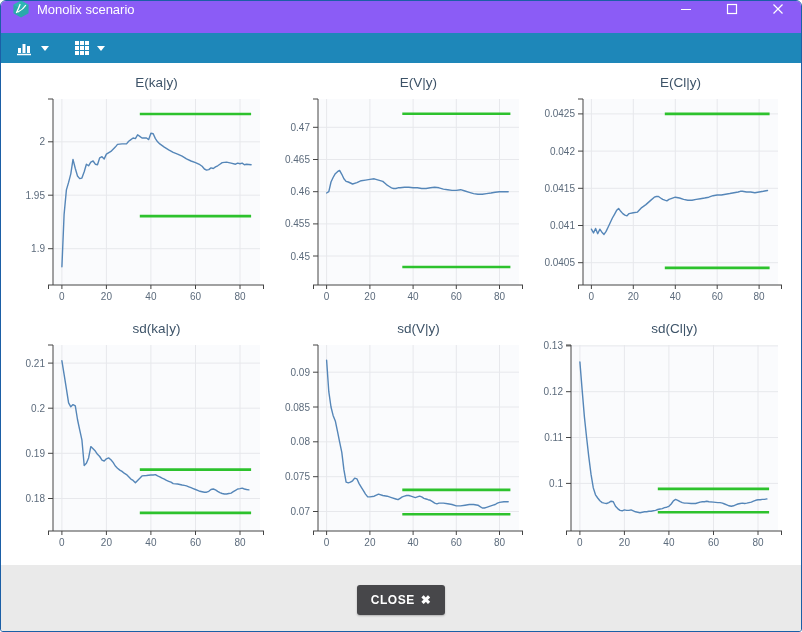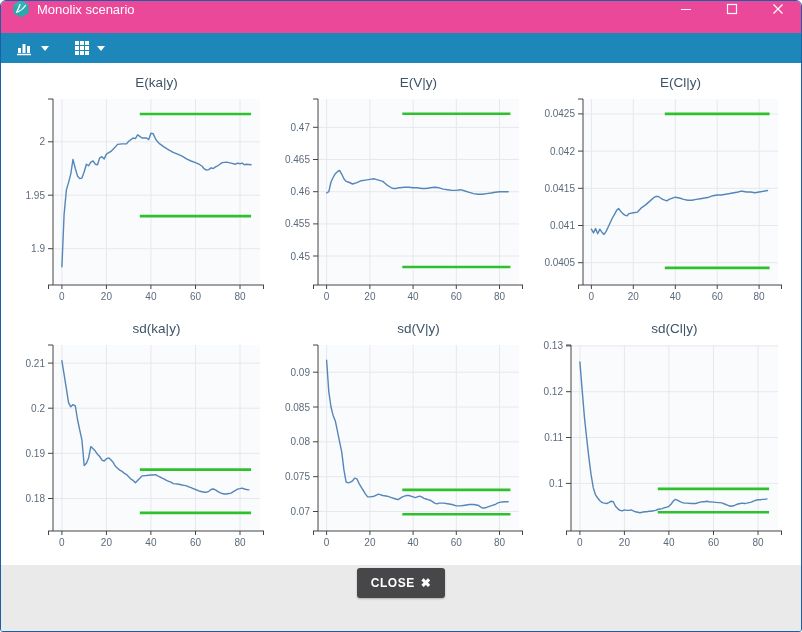--- a/index.html
+++ b/index.html
@@ -6,21 +6,21 @@
   html,body { width:802px; height:632px; font-family:"Liberation Sans", sans-serif; }
   .window {
     width:802px; height:632px;
     border:1px solid #1b5fa6;
     border-radius:6px 6px 3px 3px;
     overflow:hidden;
     display:flex; flex-direction:column;
     background:#ffffff;
   }
   .titlebar {
-    height:32px; background:#ec4899; flex:0 0 32px;
+    height:32px; background:#8b5cf6; flex:0 0 32px;
     display:flex; align-items:center; padding:0 0 16px 11px;
     color:#fff;
   }
   .titlebar-logo { width:18px; height:18px; margin-right:7px; flex:0 0 18px; }
   .titlebar-title { font-size:13px; color:#ffffff; flex:1 1 auto; }
   .win-controls { display:flex; height:100%; }
   .win-btn { width:46px; height:100%; display:flex; align-items:center; justify-content:center; cursor:pointer; }
   .toolbar {
     height:30px; flex:0 0 30px; background:#1e87b9;
     display:flex; align-items:center; padding:0 10px; gap:14px;
@@ -31,21 +31,21 @@
     flex:1 1 auto; background:#ffffff;
     display:grid; grid-template-columns:repeat(3, 1fr);
     grid-template-rows:238px 238px;
     padding:10px 14px 0 14px; column-gap:6px; row-gap:8px;
     justify-items:center;
   }
   .chart-cell { width:252px; height:238px; }
   .footer {
     flex:0 0 66px; background:#eaeaea;
     display:flex; align-items:flex-start; justify-content:center;
-    padding-top:3px;
+    padding-top:20px;
   }
   .close-btn {
     background:#47474a; color:#fff; border:none; border-radius:3px;
     font-family:"Liberation Sans", sans-serif;
     font-size:12px; font-weight:bold; letter-spacing:0.5px;
     padding:8px 14px; display:flex; align-items:center; gap:6px;
     cursor:pointer; box-shadow:0 1px 2px rgba(0,0,0,0.25);
   }
   svg text { font-family:"Liberation Sans", sans-serif; }
 </style>

